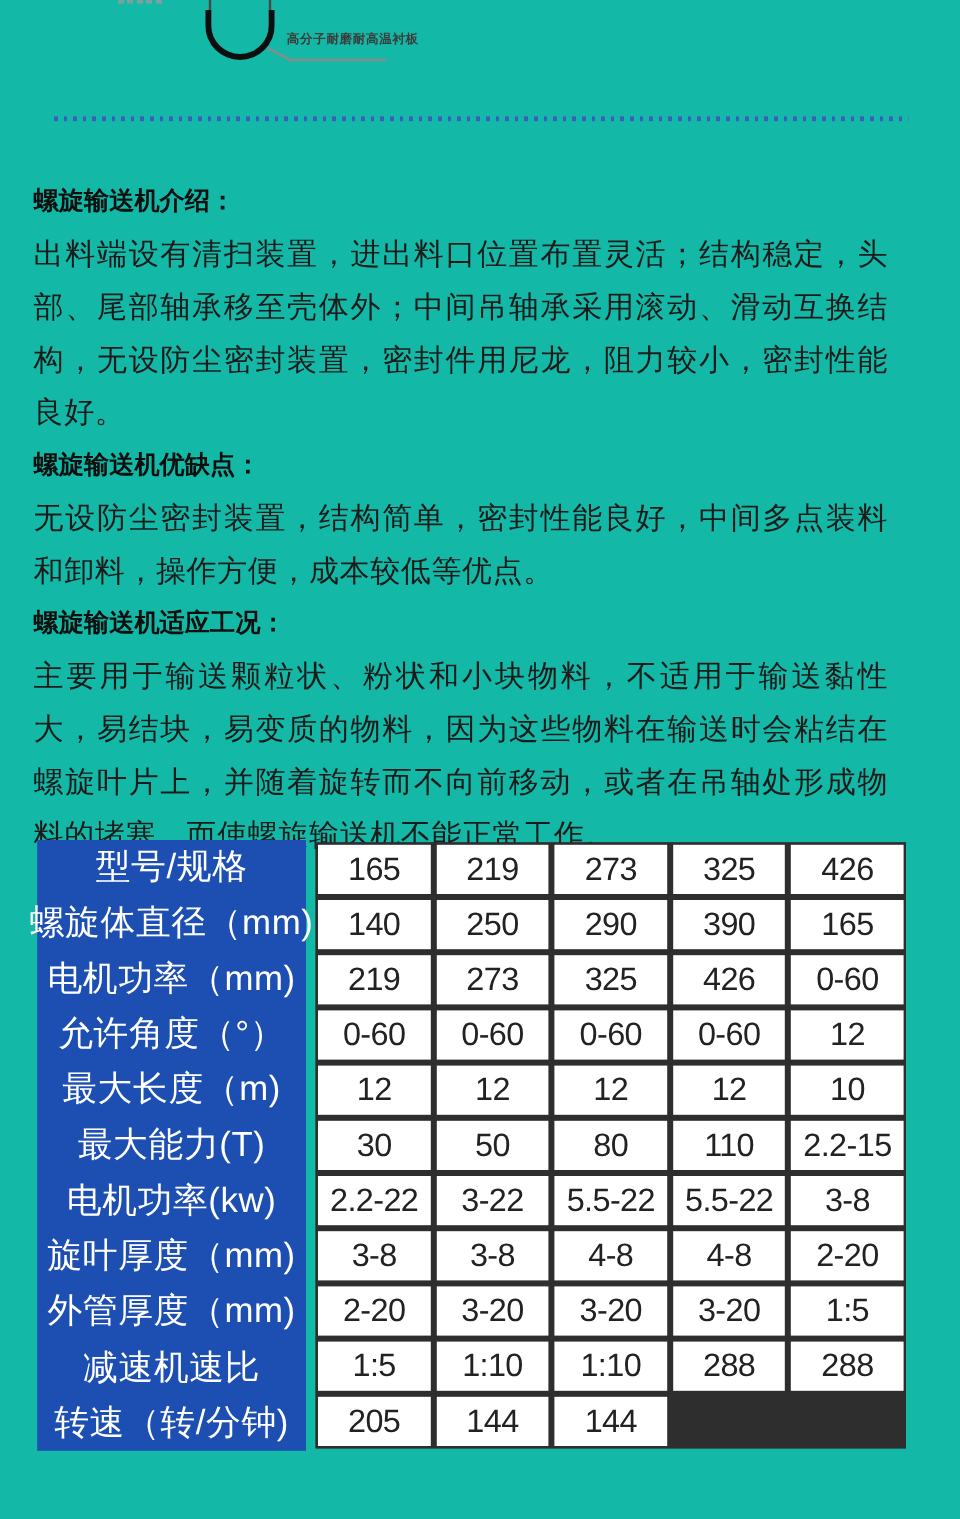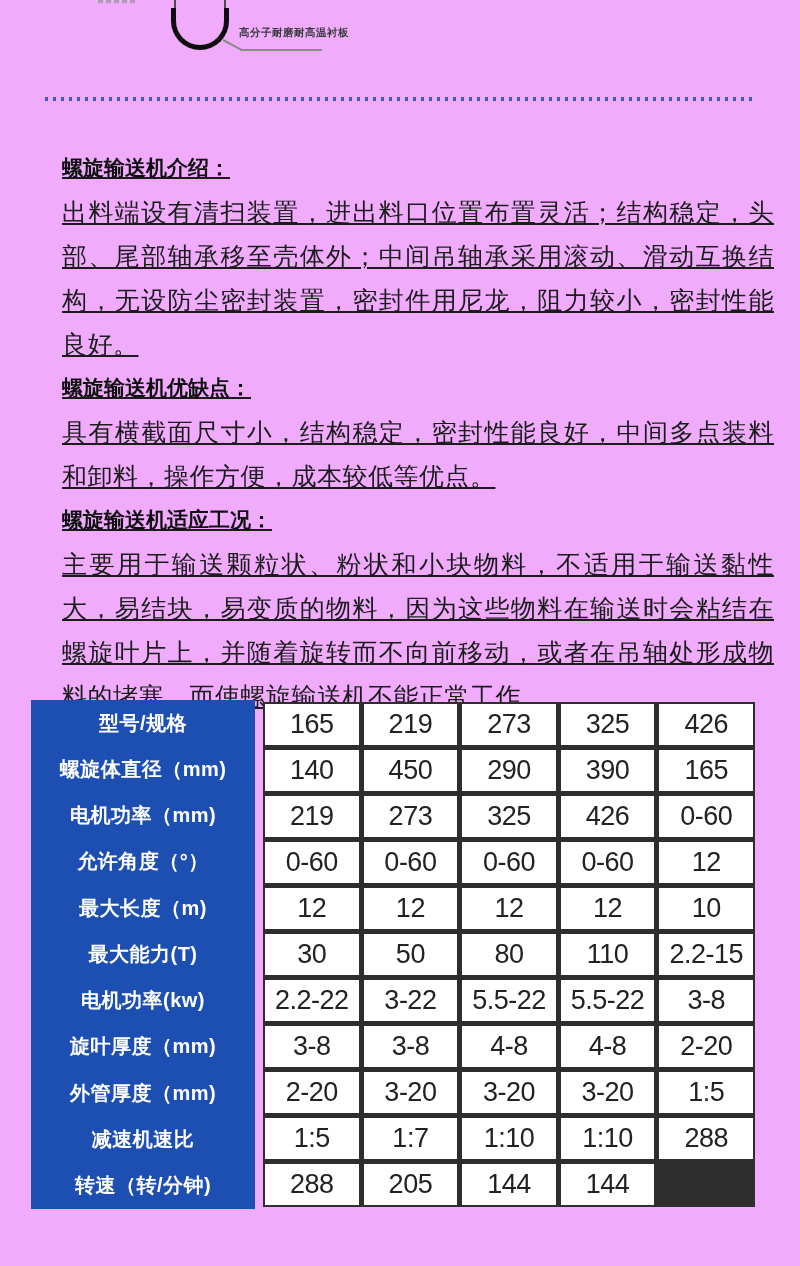--- a/index.html
+++ b/index.html
@@ -3,21 +3,21 @@
 <meta charset="utf-8">
 <style>
   html,body{margin:0;padding:0;}
   body{
     width:800px;height:1266px;
     background:#ffffff;
     position:relative;
     overflow:hidden;
     font-family:"Liberation Sans","DejaVu Sans",sans-serif;
   }
-  .page{position:absolute;inset:0;width:800px;height:1266px;background:#f0abfc;}
+  .page{position:absolute;inset:0;width:800px;height:1266px;background:#14b8a6;}
 
   
   .diagram{position:absolute;left:0;top:0;width:800px;height:96px;}
   .trough-wall{position:absolute;top:0;width:2px;height:24px;background:#4a4a4a;}
   .trough-wall.left{left:174px;}
   .trough-wall.right{left:224px;}
   .trough-u{
     position:absolute;left:171px;top:8px;width:58px;height:42px;
     border:5px solid #0e0e0e;border-top:none;
     border-radius:0 0 29px 29px;
@@ -40,42 +40,41 @@
   }
 
   
   .dotted-divider{
     position:absolute;left:45px;top:97px;width:712px;height:4px;
     background:repeating-linear-gradient(to right,var(--divider,#3d5cc0) 0 3px,transparent 3px 8px);
   }
 
   
   .content{
-    position:absolute;left:62px;top:146px;width:712px;
+    position:absolute;left:28px;top:146px;width:712px;
     color:#1b1b1b;
-    text-decoration:underline;
   }
   .content h3{
     margin:0;font-size:21px;line-height:44px;font-weight:700;color:#0f0f0f;
   }
   .content p{
     margin:0;font-size:25px;line-height:44px;text-align:justify;
     letter-spacing:0.5px;color:#1b1b1b;
   }
 
   
   .spec-table{position:absolute;left:31px;top:700px;width:724px;height:509px;}
   .spec-label-col{
     position:absolute;left:0;top:0;bottom:0;width:224px;
     background:var(--blue,#1d4fb3);
     display:flex;flex-direction:column;
   }
   .spec-label{
     flex:1;display:flex;align-items:center;justify-content:center;
-    color:#ffffff;font-size:20px;font-weight:700;letter-spacing:0.5px;
+    color:#ffffff;font-size:29px;font-weight:400;letter-spacing:0.5px;
     white-space:nowrap;
   }
   .spec-grid{
     position:absolute;left:232px;right:0;top:2px;bottom:2px;
     display:grid;grid-template-columns:repeat(5,1fr);grid-auto-rows:1fr;
     gap:5px;border:2px solid #2e2e2e;background:#2e2e2e;
     box-sizing:border-box;
   }
   .spec-cell{
     background:#ffffff;display:flex;align-items:center;justify-content:center;
@@ -97,21 +96,21 @@
     <div class="leader-horiz"></div>
     <div class="callout-label">高分子耐磨耐高温衬板</div>
   </div>
 
   <div class="dotted-divider"></div>
 
   <div class="content">
     <h3>螺旋输送机介绍：</h3>
     <p>出料端设有清扫装置，进出料口位置布置灵活；结构稳定，头部、尾部轴承移至壳体外；中间吊轴承采用滚动、滑动互换结构，无设防尘密封装置，密封件用尼龙，阻力较小，密封性能良好。</p>
     <h3>螺旋输送机优缺点：</h3>
-    <p>具有横截面尺寸小，结构稳定，密封性能良好，中间多点装料和卸料，操作方便，成本较低等优点。</p>
+    <p>无设防尘密封装置，结构简单，密封性能良好，中间多点装料和卸料，操作方便，成本较低等优点。</p>
     <h3>螺旋输送机适应工况：</h3>
     <p>主要用于输送颗粒状、粉状和小块物料，不适用于输送黏性大，易结块，易变质的物料，因为这些物料在输送时会粘结在螺旋叶片上，并随着旋转而不向前移动，或者在吊轴处形成物料的堵塞，而使螺旋输送机不能正常工作。</p>
   </div>
 
   <div class="spec-table">
     <div class="spec-label-col">
         <div class="spec-label">型号/规格</div>
         <div class="spec-label">螺旋体直径（mm)</div>
         <div class="spec-label">电机功率（mm)</div>
         <div class="spec-label">允许角度（°）</div>
@@ -123,21 +122,21 @@
         <div class="spec-label">减速机速比</div>
         <div class="spec-label">转速（转/分钟)</div>
       </div>
     <div class="spec-grid">
         <div class="spec-cell">165</div>
         <div class="spec-cell">219</div>
         <div class="spec-cell">273</div>
         <div class="spec-cell">325</div>
         <div class="spec-cell">426</div>
         <div class="spec-cell">140</div>
-        <div class="spec-cell">450</div>
+        <div class="spec-cell">250</div>
         <div class="spec-cell">290</div>
         <div class="spec-cell">390</div>
         <div class="spec-cell">165</div>
         <div class="spec-cell">219</div>
         <div class="spec-cell">273</div>
         <div class="spec-cell">325</div>
         <div class="spec-cell">426</div>
         <div class="spec-cell">0-60</div>
         <div class="spec-cell">0-60</div>
         <div class="spec-cell">0-60</div>
@@ -163,21 +162,20 @@
         <div class="spec-cell">3-8</div>
         <div class="spec-cell">4-8</div>
         <div class="spec-cell">4-8</div>
         <div class="spec-cell">2-20</div>
         <div class="spec-cell">2-20</div>
         <div class="spec-cell">3-20</div>
         <div class="spec-cell">3-20</div>
         <div class="spec-cell">3-20</div>
         <div class="spec-cell">1:5</div>
         <div class="spec-cell">1:5</div>
-        <div class="spec-cell">1:7</div>
         <div class="spec-cell">1:10</div>
         <div class="spec-cell">1:10</div>
         <div class="spec-cell">288</div>
         <div class="spec-cell">288</div>
         <div class="spec-cell">205</div>
         <div class="spec-cell">144</div>
         <div class="spec-cell">144</div>
       </div>
   </div>
 

